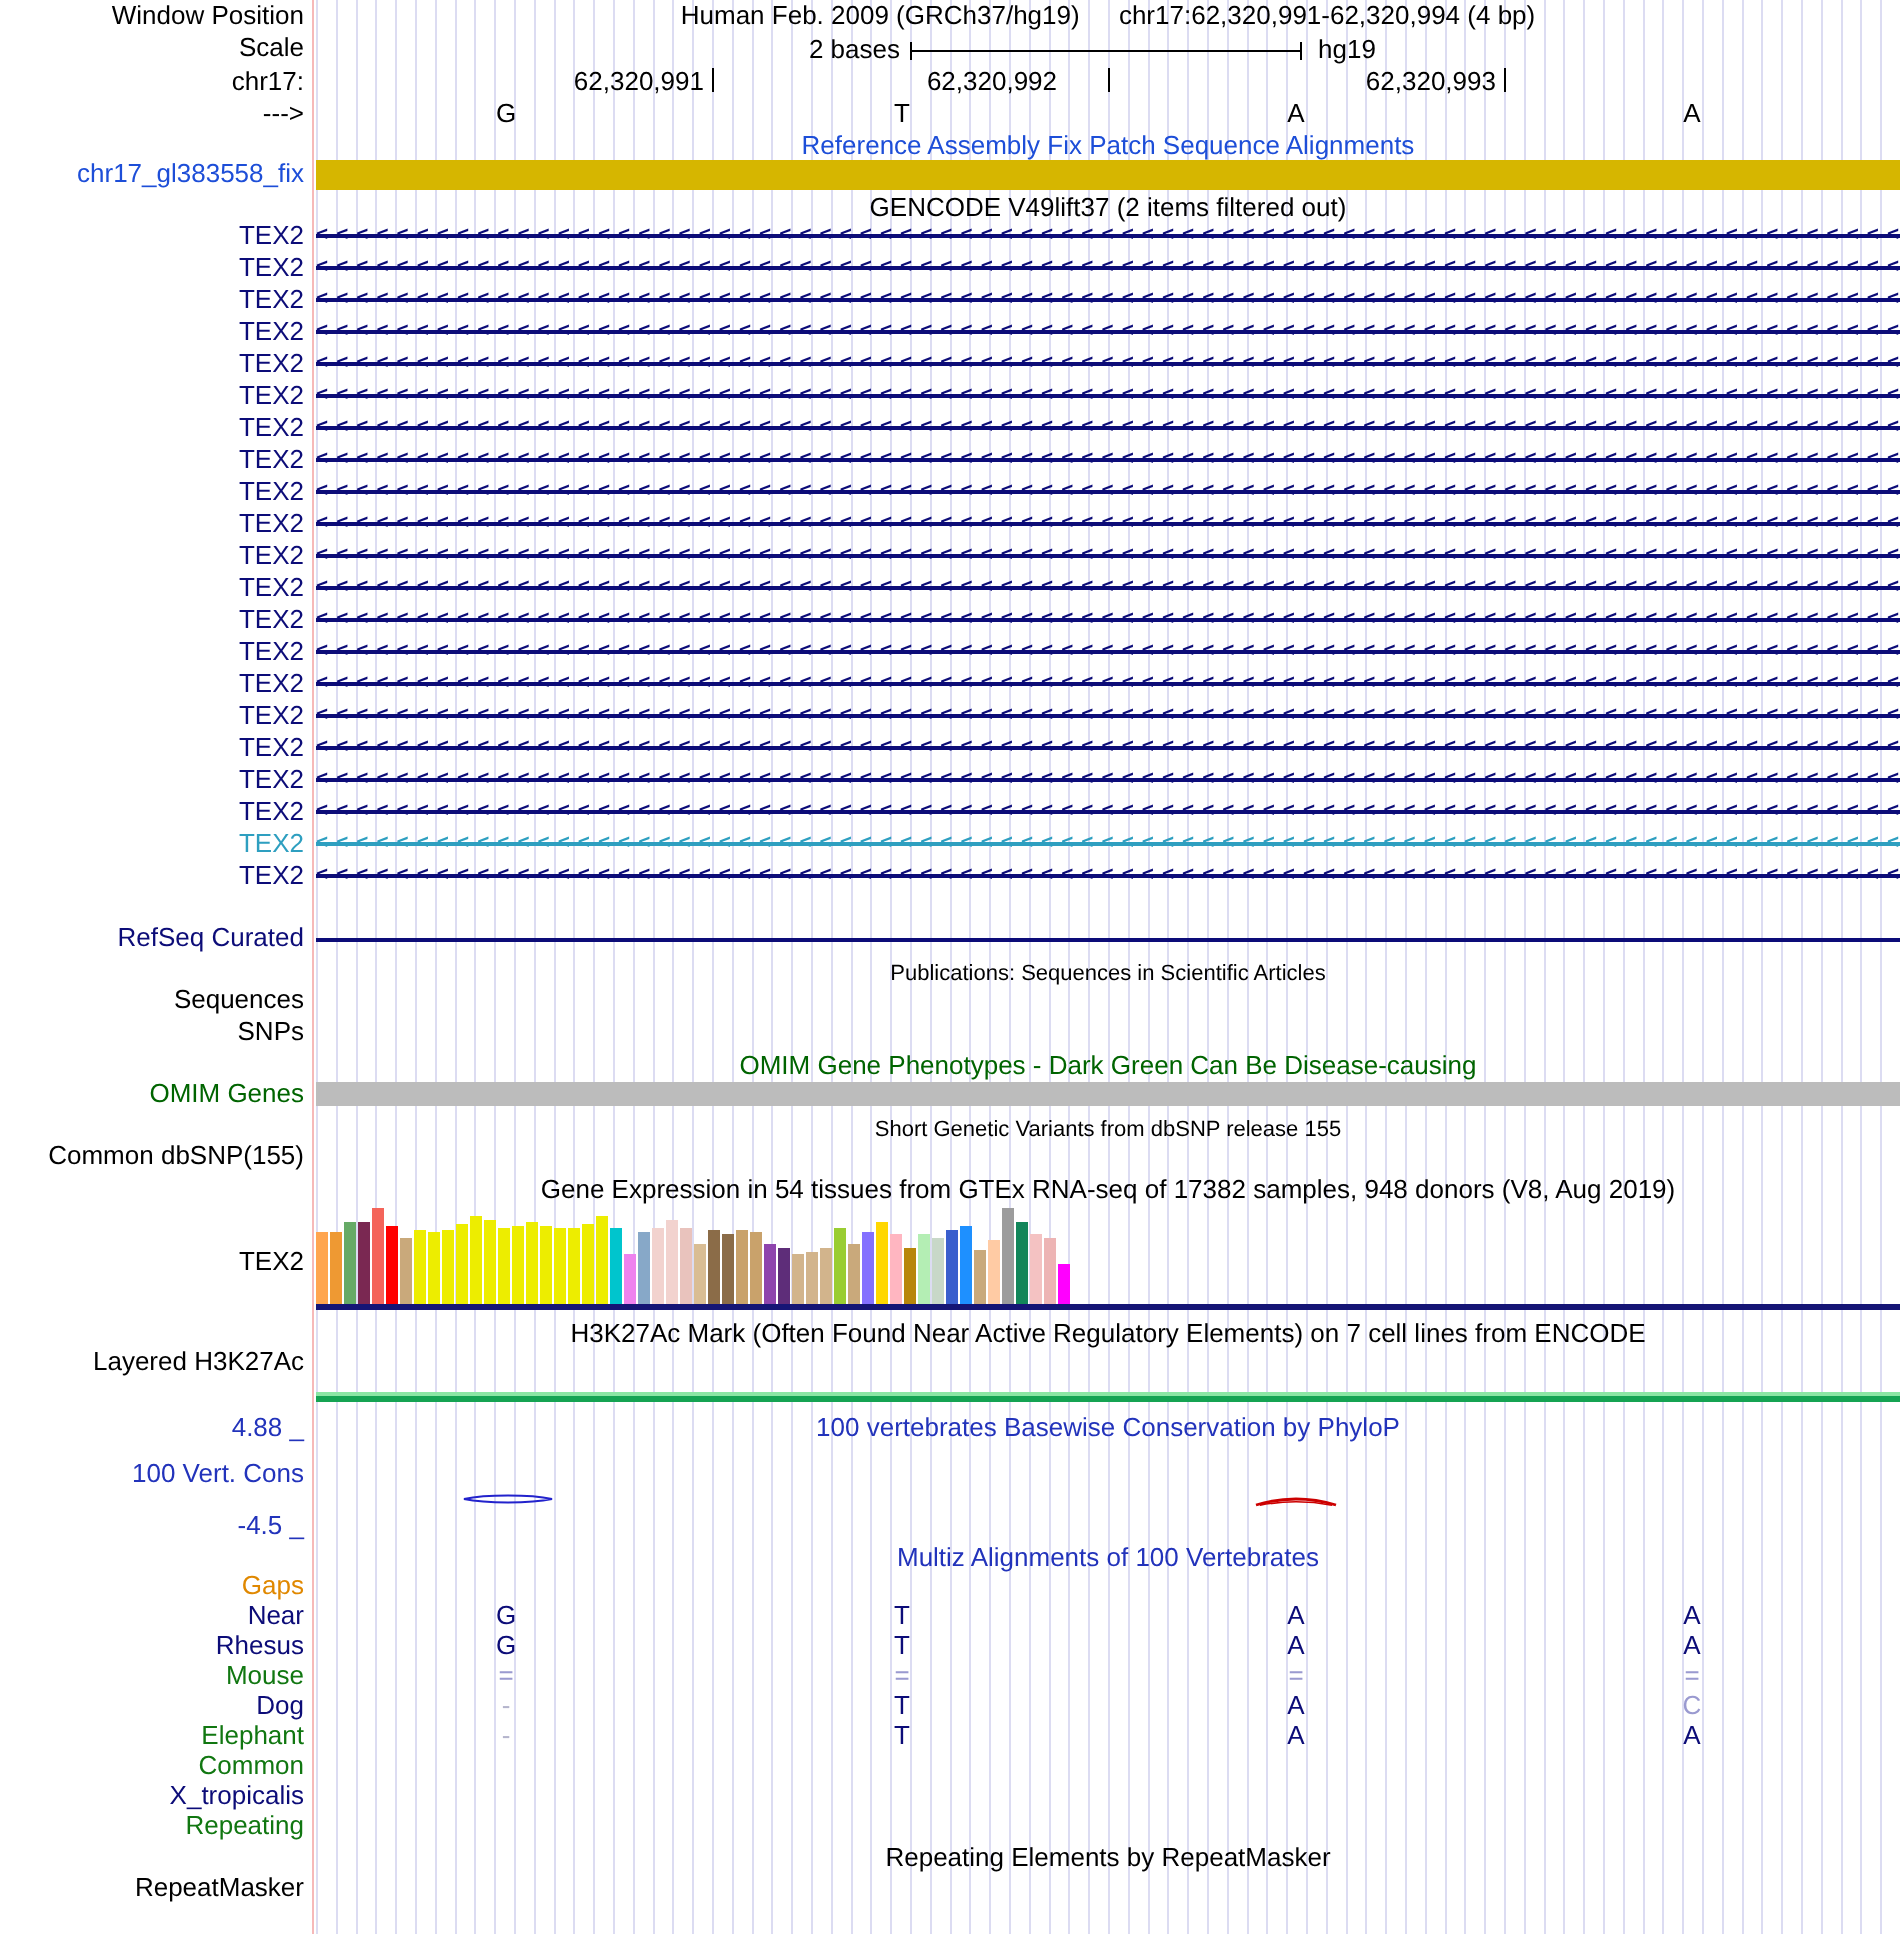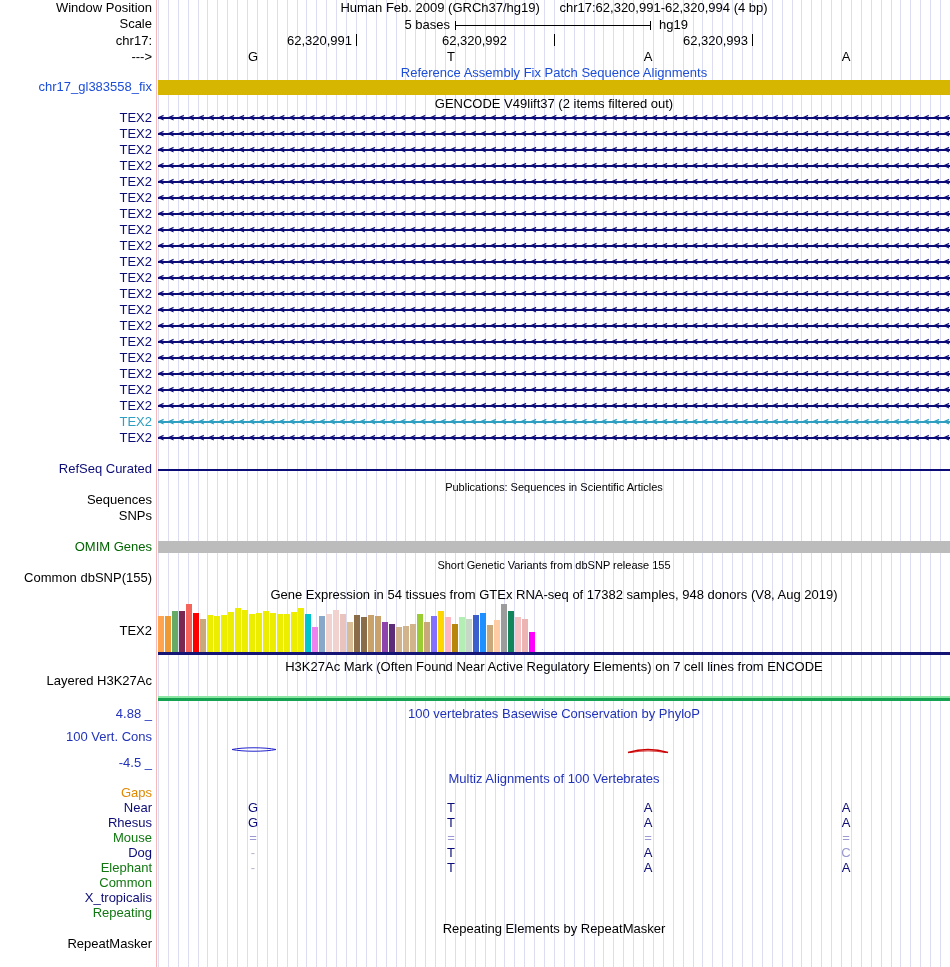--- a/index.html
+++ b/index.html
@@ -26,21 +26,21 @@
   <div class="grid"></div>
   <div class="pinkline"></div>
 
   <div class="lbl" style="top:1px">Window Position</div>
   <div class="ctr" style="top:1px">
     <span>Human Feb. 2009 (GRCh37/hg19)</span>
     <span class="hdr-gap">chr17:62,320,991-62,320,994 (4 bp)</span>
   </div>
 
   <div class="lbl" style="top:17px">Scale</div>
-  <div class="abs" style="left:340px;top:18px;width:110px;text-align:right;line-height:14px">5 bases</div>
+  <div class="abs" style="left:340px;top:18px;width:110px;text-align:right;line-height:14px">2 bases</div>
   <div class="abs" style="left:455px;top:21px;width:1px;height:9px;background:#000"></div>
   <div class="abs" style="left:455px;top:25px;width:196px;height:1px;background:#000"></div>
   <div class="abs" style="left:650px;top:21px;width:1px;height:9px;background:#000"></div>
   <div class="abs" style="left:659px;top:18px;line-height:14px">hg19</div>
 
   <div class="lbl" style="top:34px">chr17:</div>
   <div class="lbl" style="top:50px">---&gt;</div>
 
   <div class="ctr olive" style="top:66px">Reference Assembly Fix Patch Sequence Alignments</div>
   <div class="abs" style="left:158px;top:80px;width:792px;height:15px;background:#d6b600"></div>
@@ -48,20 +48,21 @@
 
   <div class="ctr" style="top:97px">GENCODE V49lift37 (2 items filtered out)</div>
 
   <div class="lbl navy" style="top:462px">RefSeq Curated</div>
   <div class="abs" style="left:158px;top:469px;width:792px;height:2px;background:#0c0c78"></div>
 
   <div class="ctr small" style="top:480px">Publications: Sequences in Scientific Articles</div>
   <div class="lbl" style="top:493px">Sequences</div>
   <div class="lbl" style="top:509px">SNPs</div>
 
+  <div class="ctr dgreen" style="top:526px">OMIM Gene Phenotypes - Dark Green Can Be Disease-causing</div>
   <div class="lbl dgreen" style="top:540px">OMIM Genes</div>
   <div class="abs" style="left:158px;top:541px;width:792px;height:12px;background:#bcbcbc"></div>
 
   <div class="ctr small" style="top:558px">Short Genetic Variants from dbSNP release 155</div>
   <div class="lbl" style="top:571px">Common dbSNP(155)</div>
 
   <div class="ctr" style="top:588px">Gene Expression in 54 tissues from GTEx RNA-seq of 17382 samples, 948 donors (V8, Aug 2019)</div>
   <div class="lbl" style="top:624px">TEX2</div>
 
   <div class="abs" style="left:158px;top:652px;width:792px;height:3px;background:#151575"></div>
@@ -86,21 +87,21 @@
     </svg>
   </div>
 
   <div class="ctr blue" style="top:772px">Multiz Alignments of 100 Vertebrates</div>
 
   <div class="ctr" style="top:922px">Repeating Elements by RepeatMasker</div>
   <div class="lbl" style="top:937px">RepeatMasker</div>
 
 <div style="position:absolute;left:244px;top:34px;width:108px;text-align:right;line-height:14px">62,320,991</div>
     <div style="position:absolute;left:356px;top:34px;width:1px;height:12px;background:#000"></div>
-    <div style="position:absolute;left:442px;top:34px;width:108px;text-align:left;line-height:14px">62,320,992</div>
+    <div style="position:absolute;left:442px;top:34px;width:108px;text-align:center;line-height:14px">62,320,992</div>
     <div style="position:absolute;left:554px;top:34px;width:1px;height:12px;background:#000"></div>
     <div style="position:absolute;left:640px;top:34px;width:108px;text-align:right;line-height:14px">62,320,993</div>
     <div style="position:absolute;left:752px;top:34px;width:1px;height:12px;background:#000"></div>
     <div style="position:absolute;left:243px;top:50px;width:20px;text-align:center;line-height:14px">G</div>
     <div style="position:absolute;left:441px;top:50px;width:20px;text-align:center;line-height:14px">T</div>
     <div style="position:absolute;left:638px;top:50px;width:20px;text-align:center;line-height:14px">A</div>
     <div style="position:absolute;left:836px;top:50px;width:20px;text-align:center;line-height:14px">A</div>
     <div style="position:absolute;left:0;top:111px;width:152px;text-align:right;line-height:14px;color:#0c0c78">TEX2</div>
     <div style="position:absolute;left:158px;top:111px;width:792px;height:14px;overflow:hidden">
       <div style="position:absolute;left:0;top:6px;width:100%;height:1.5px;background:#0c0c78"></div>

